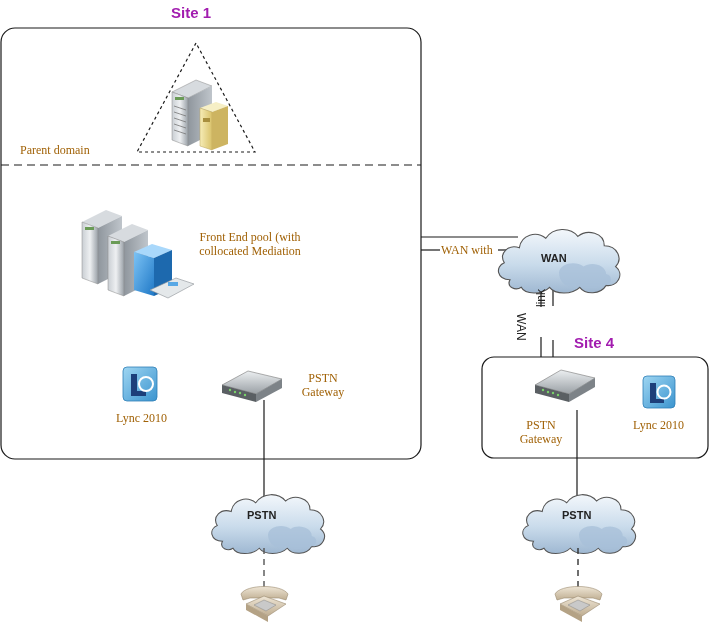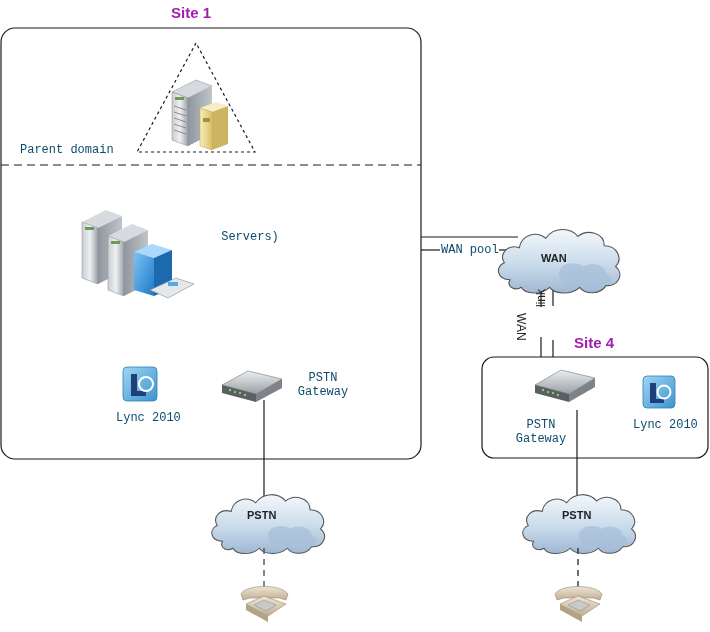--- a/index.html
+++ b/index.html
@@ -1,18 +1,18 @@
 <!DOCTYPE html>
 <html><head>
   <meta charset="utf-8">
   <style>
     html, body { margin: 0; padding: 0; background: #ffffff; }
     body { width: 710px; height: 632px; position: relative; overflow: hidden; font-family: "Liberation Sans", sans-serif; color: #222; }
     #diagram { position: absolute; left: 0; top: 0; width: 710px; height: 632px; }
-    .lbl { position: absolute; font-size: 12px; color: #0c4a6e; line-height: 14px; font-family: Liberation Mono, monospace; }
+    .lbl { position: absolute; font-size: 12px; color: #a16207; line-height: 14px; font-family: Liberation Serif, serif; }
     .title { position: absolute; font-size: 15px; font-weight: bold; color: #a21caf; font-family: "Liberation Sans", sans-serif; }
     .center { text-align: center; }
     .cloud-lbl { position: absolute; font-size: 11px; font-weight: bold; color: #222; font-family: "Liberation Sans", sans-serif; }
     .rot { position: absolute; font-size: 12px; color: #222; transform-origin: 0 0; white-space: nowrap; font-family: "Liberation Sans", sans-serif; }
   </style>
 </head>
 <body>
 
 <svg id="diagram" width="710" height="632" viewBox="0 0 710 632" xmlns="http://www.w3.org/2000/svg">
   <defs>
@@ -159,31 +159,32 @@
     <polygon points="560,604 578,596 600,604 582,616" fill="url(#phoneGrad)" stroke="#9a8a6e" stroke-width="0.6"></polygon>
     <polygon points="560,604 582,616 582,622 560,610" fill="#b4a285"></polygon>
     <polygon points="568,605 578,600 590,605 580,611" fill="#c9c9c9" stroke="#777" stroke-width="0.4"></polygon>
   </g>
 </svg>
 
 <div class="title" style="left:171px; top:4px;">Site 1</div>
 <div class="lbl" style="left:20px; top:143px;">Parent domain</div>
 
 <div class="lbl center" style="left:180px; top:230px; width:140px;">
-  <div>Servers)</div>
+  <div>Front End pool (with</div>
+  <div>collocated Mediation</div>
 </div>
 
 <div class="lbl" style="left:116px; top:411px;">Lync 2010</div>
 
 <div class="lbl center" style="left:292px; top:371px; width:62px;">
   <div>PSTN</div>
   <div>Gateway</div>
 </div>
 
-<div class="lbl" style="background:#fff; left:441px; top:243px;">WAN pool</div>
+<div class="lbl" style="background:#fff; left:441px; top:243px;">WAN with</div>
 <div class="cloud-lbl" style="left:541px; top:252px;">WAN</div>
 
 <div class="rot" style="left:528px; top:313px; transform:rotate(90deg);">WAN</div>
 
 <div class="title" style="left:574px; top:334px;">Site 4</div>
 
 <div class="lbl center" style="left:508px; top:418px; width:66px;">
   <div>PSTN</div>
   <div>Gateway</div>
 </div>

